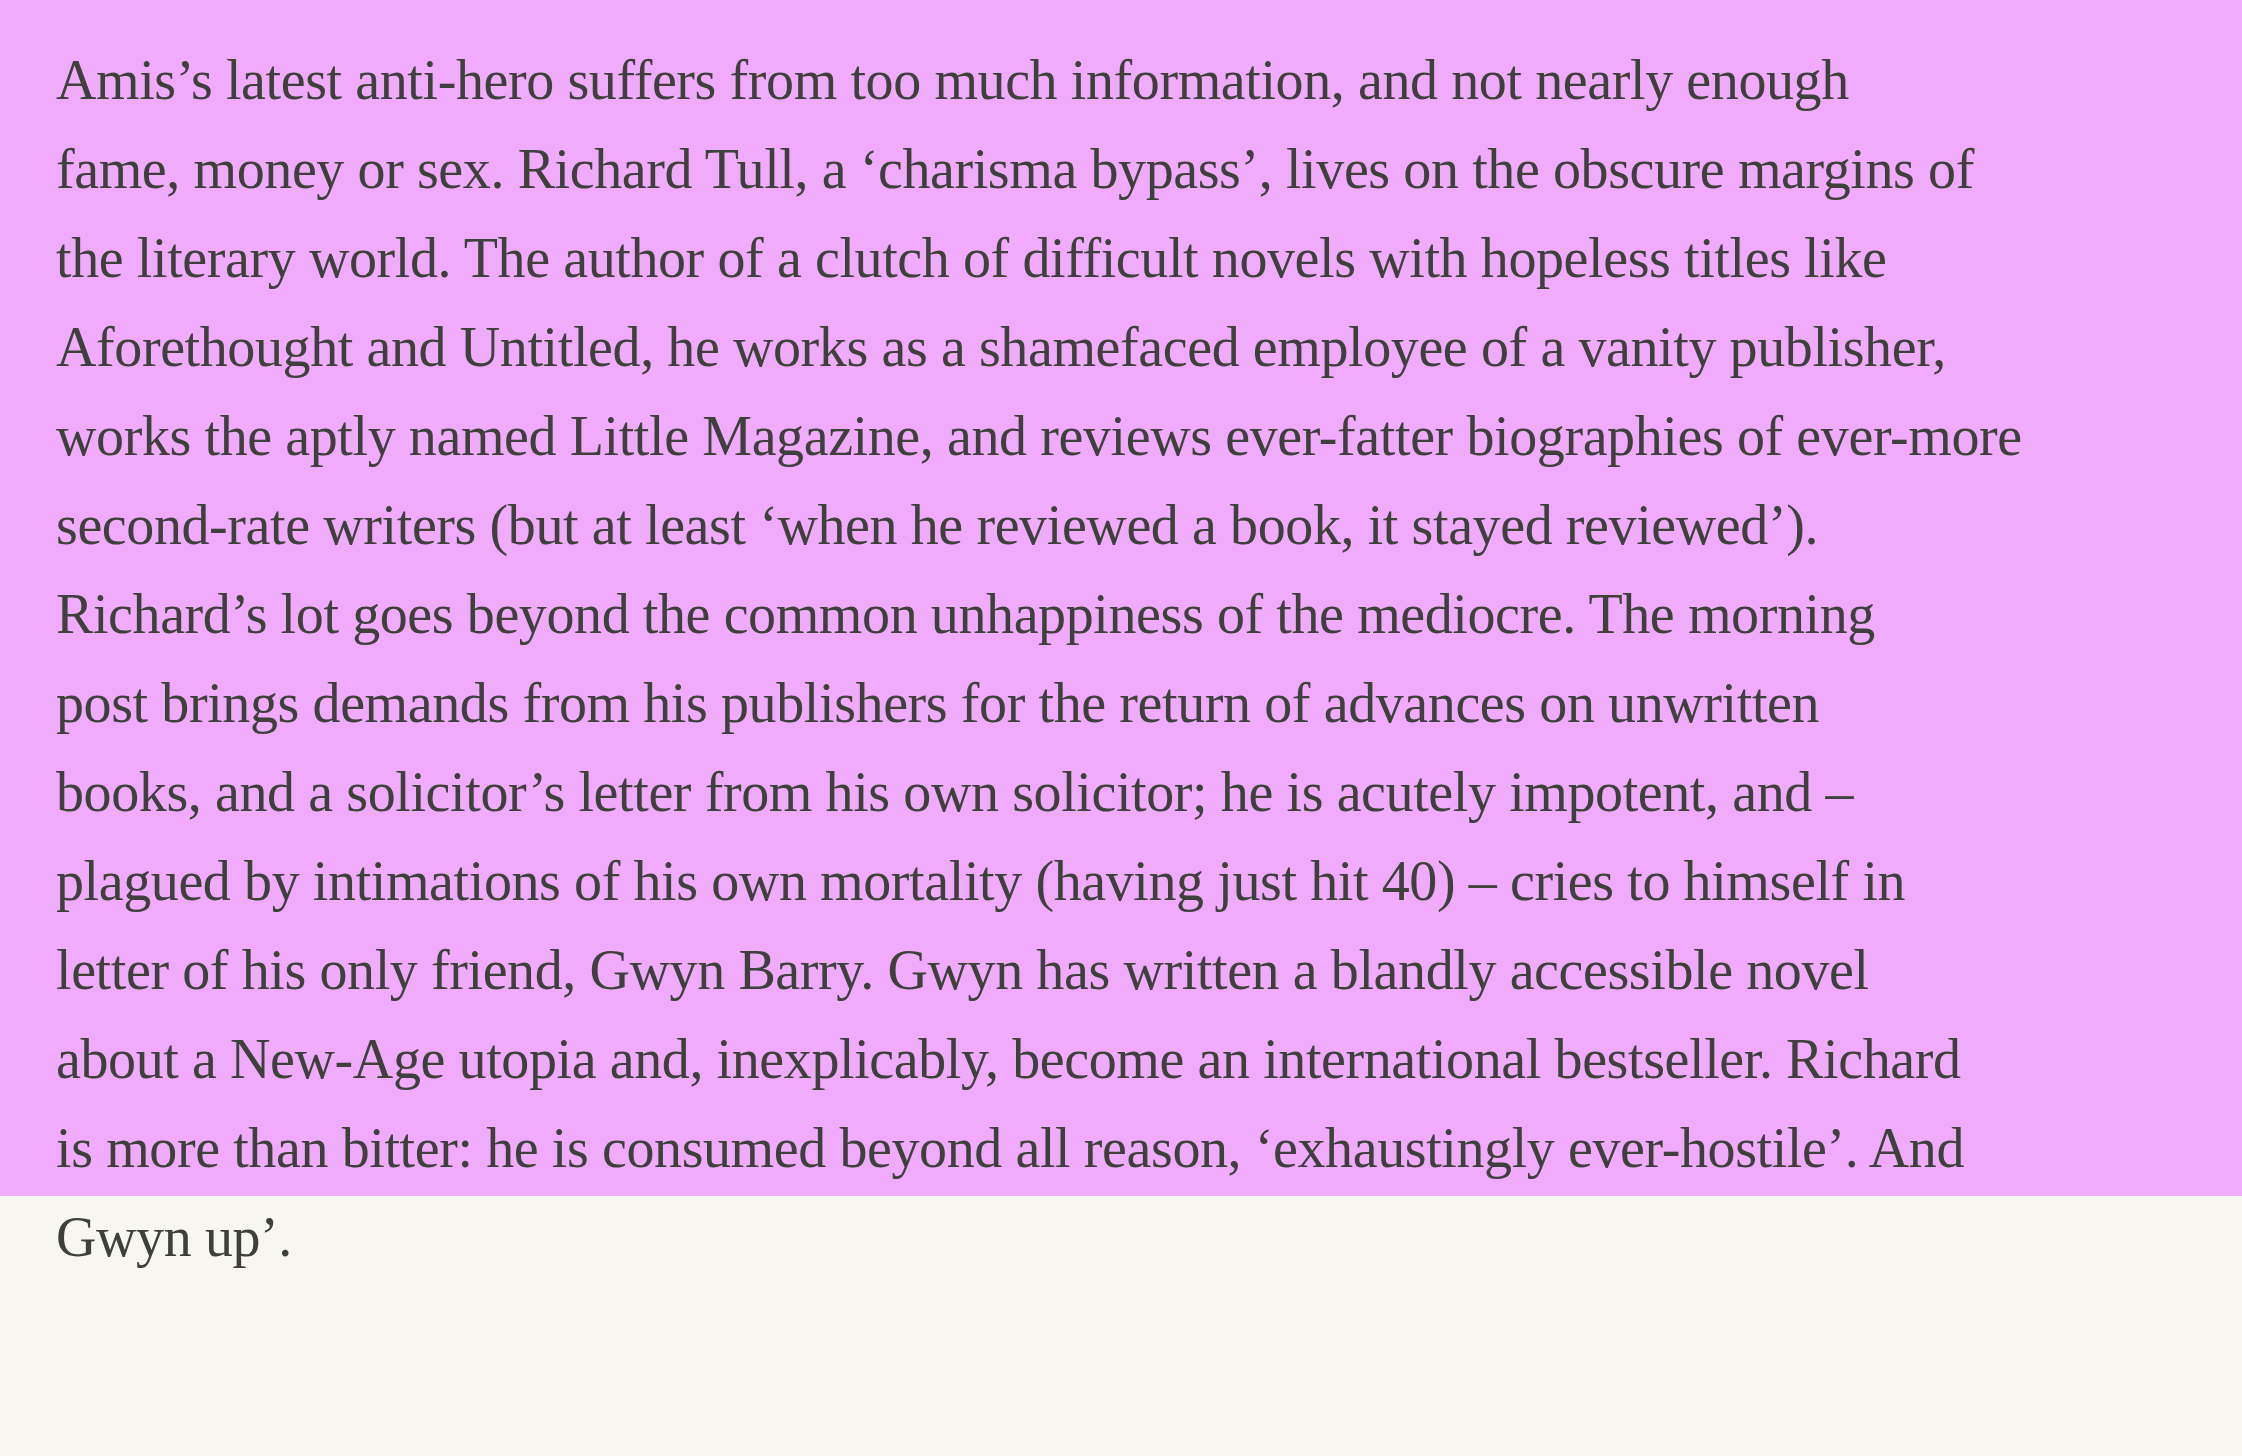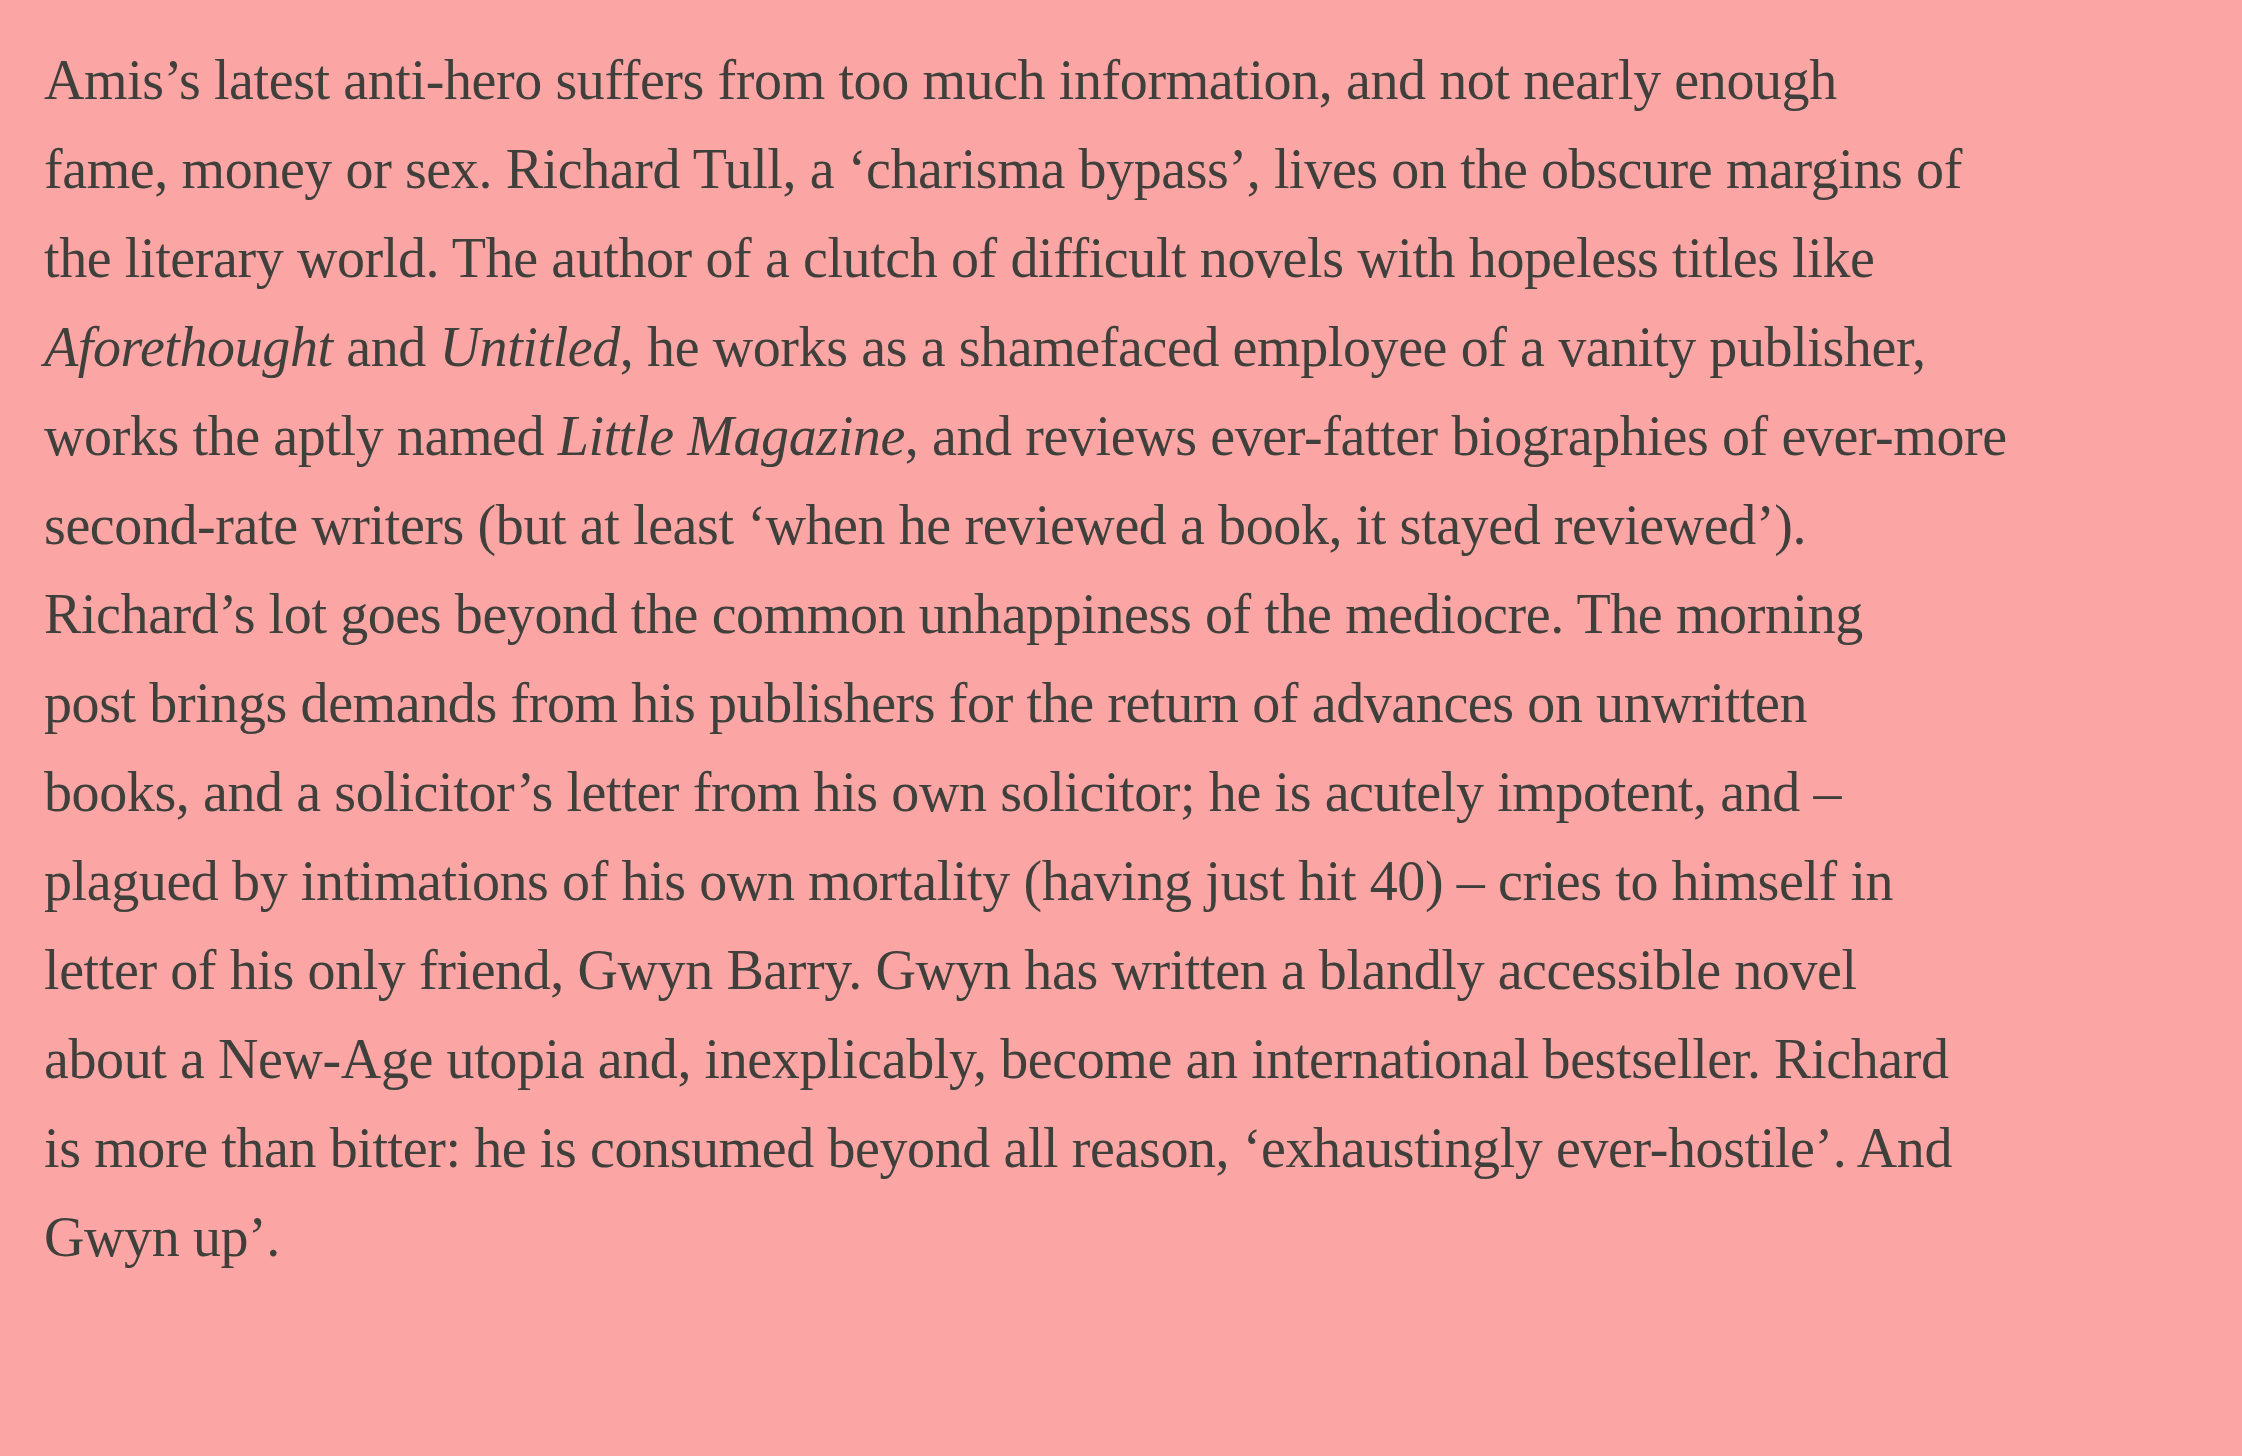--- a/index.html
+++ b/index.html
@@ -6,37 +6,36 @@
     margin: 0;
     padding: 0;
     background: #f7f6f0;
     width: 2242px;
     height: 1456px;
     overflow: hidden;
   }
   .page {
     box-sizing: border-box;
     width: 2242px;
-    height: 1456px;
-    padding: 36px 40px 0 44px;
-    background: #fca5a5;
+    height: 1196px;
+    padding: 36px 40px 0 56px;
+    background: #f0abfc;
   }
   .review {
     color: #3f403b;
     font-family: "Liberation Serif", serif;
     font-size: 56px;
     line-height: 89px;
     letter-spacing: -0.4px;
   }
   .line {
     white-space: nowrap;
     height: 89px;
   }
   .it {
-    font-style: italic;
   }
 </style>
 </head>
 <body>
 
 <div class="page">
   <div class="review">
       <div class="line"><span>Amis’s latest anti-hero suffers from too much information, and not nearly enough</span></div>
       <div class="line"><span>fame, money or sex. Richard Tull, a ‘charisma bypass’, lives on the obscure margins of</span></div>
       <div class="line"><span>the literary world. The author of a clutch of difficult novels with hopeless titles like</span></div>

